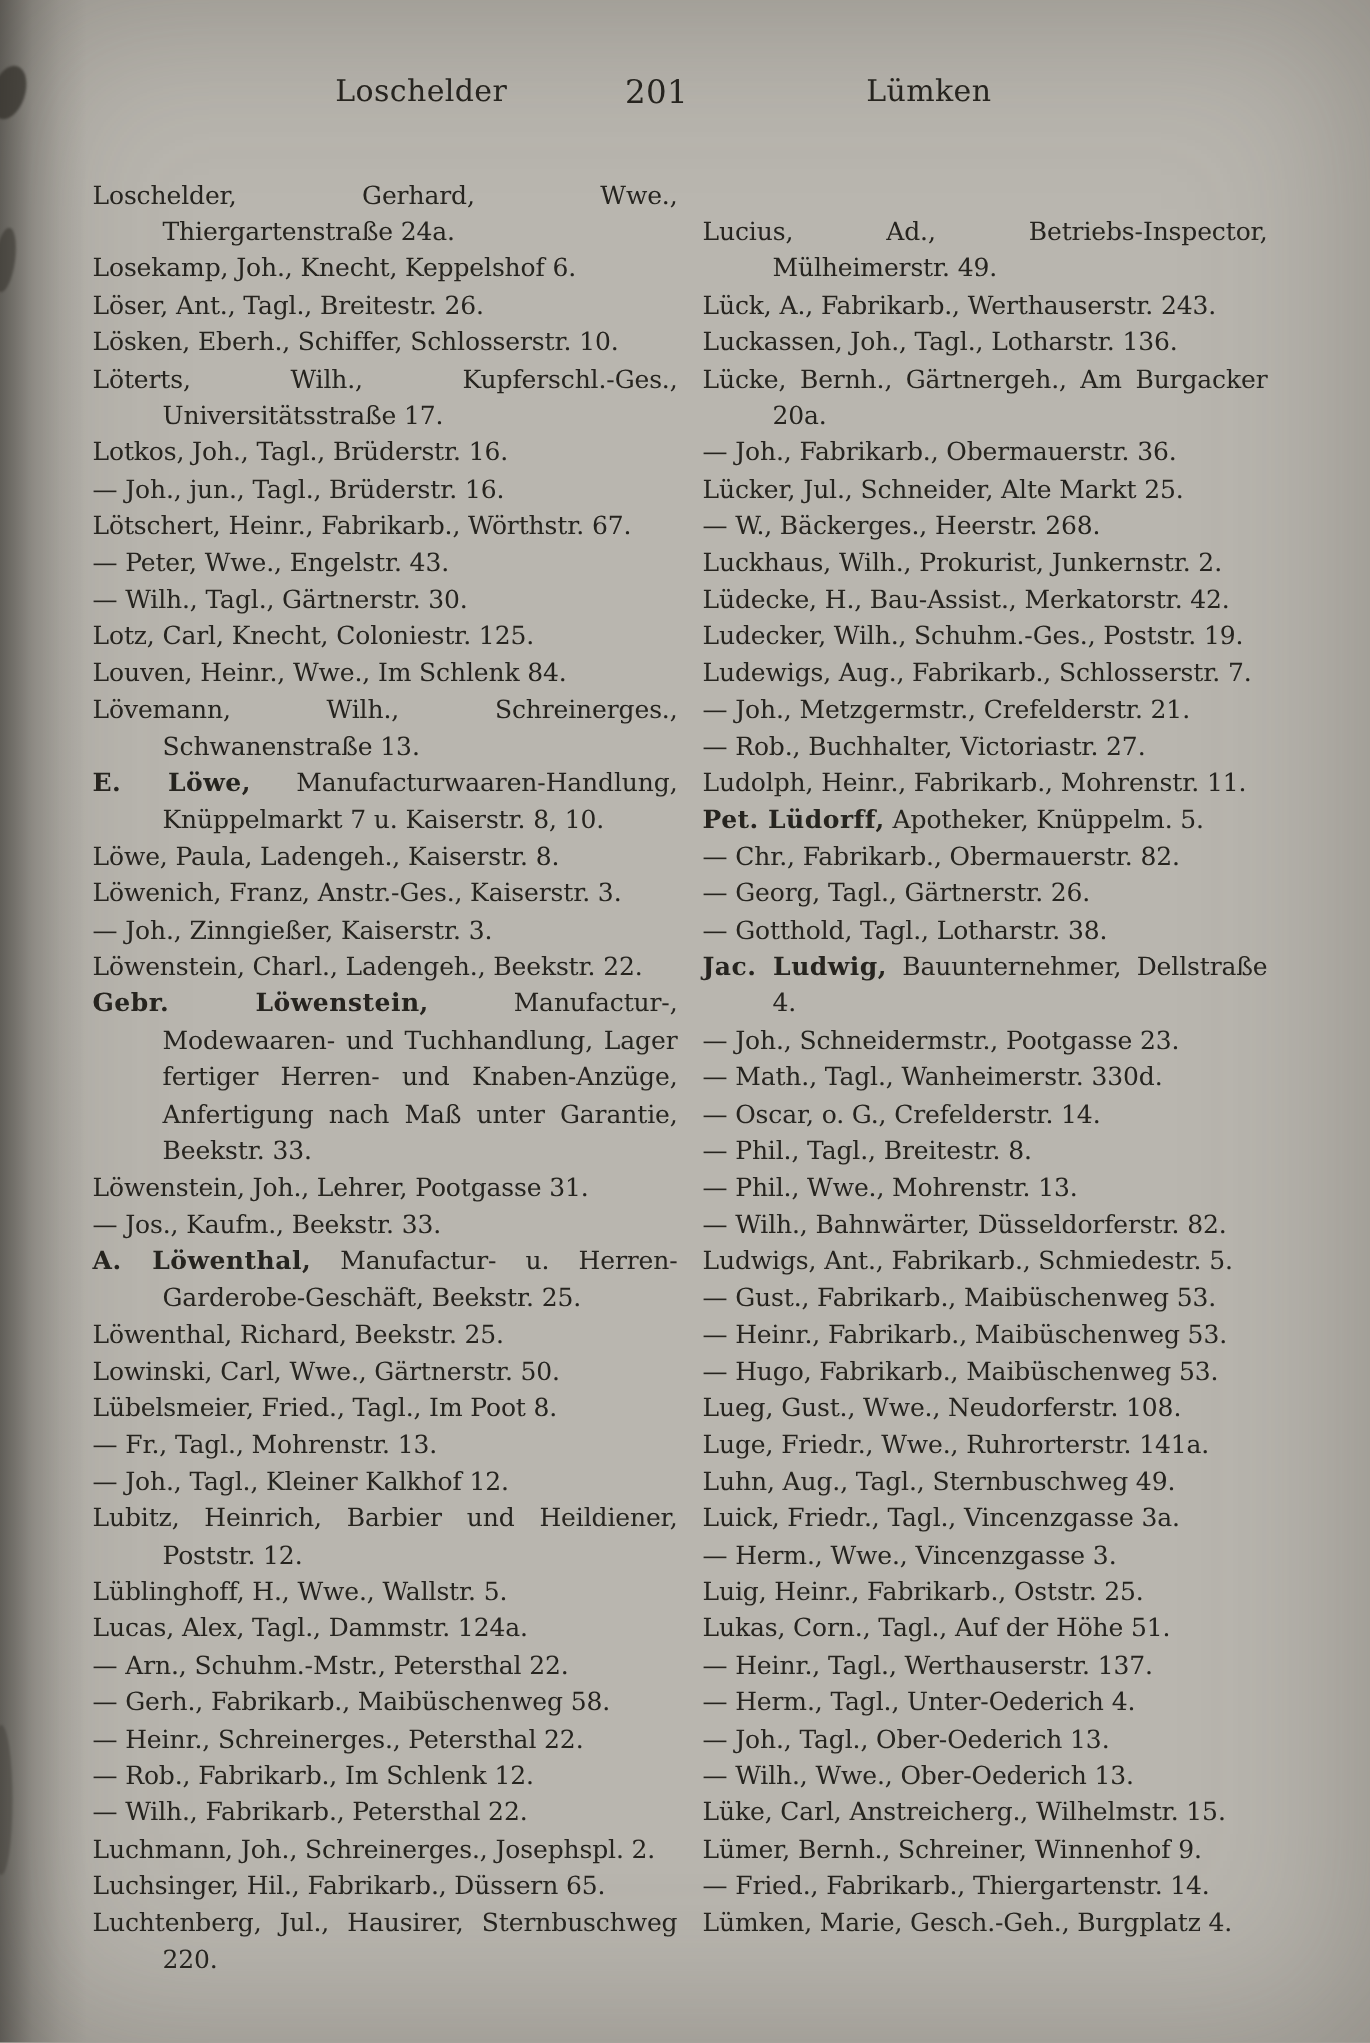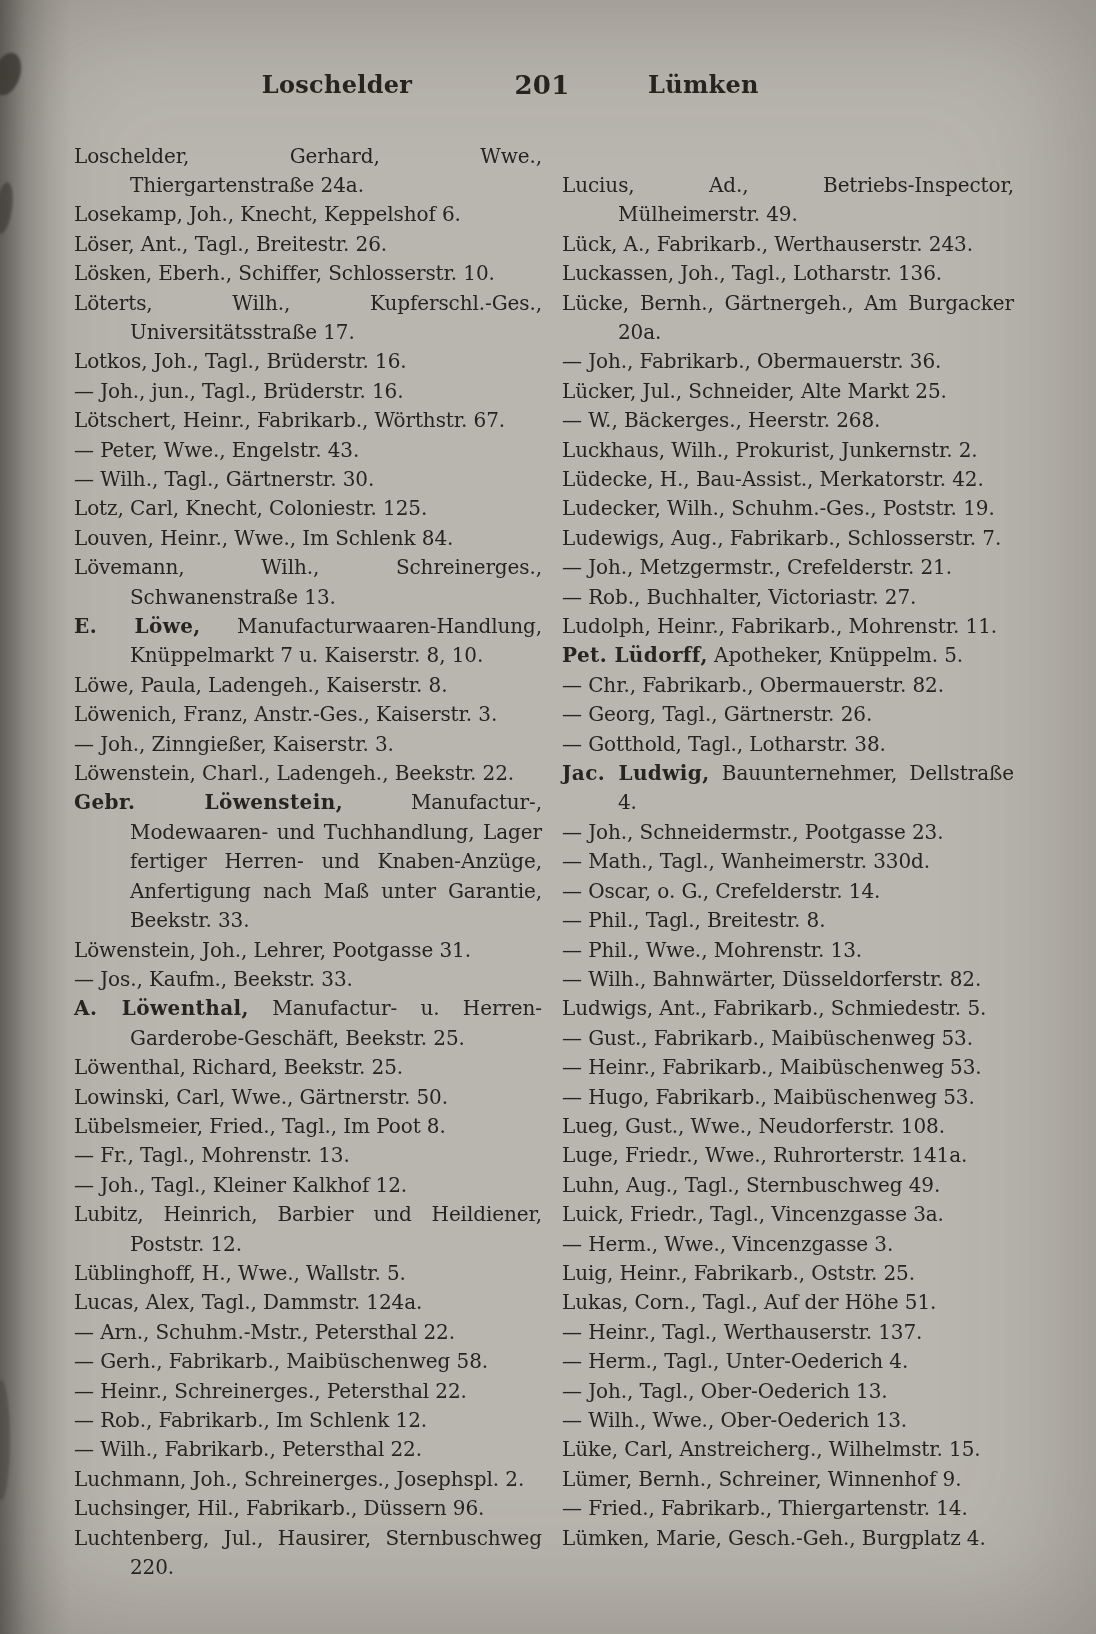--- a/index.html
+++ b/index.html
@@ -23,26 +23,26 @@
   }
   .artifact {
     position: absolute; background: #35322c; border-radius: 50%;
     filter: blur(1px);
   }
   .a1 { left: -6px; top: 52px; width: 26px; height: 44px; opacity: 0.75; transform: rotate(18deg); }
   .a2 { left: -4px; top: 182px; width: 16px; height: 52px; opacity: 0.55; transform: rotate(8deg); }
   .a3 { left: -8px; top: 1380px; width: 18px; height: 120px; opacity: 0.35; }
 
   .running-head {
-    position: absolute; top: 70px; left: 0; width: 1096px; height: 34px;
-    font-size: 24px; font-weight: bold; letter-spacing: 0.3px;
+    position: absolute; top: 59px; left: 0; width: 1096px; height: 34px;
+    font-size: 24px; font-weight: normal; letter-spacing: 0.3px;
   }
   .head-left  { position: absolute; left: 232px; width: 210px; text-align: center; }
-  .head-num   { position: absolute; left: 500px; width: 84px;  text-align: center; font-size: 26px; }
-  .head-right { position: absolute; left: 648px; width: 190px; text-align: left; }
+  .head-num   { position: absolute; left: 500px; width: 84px;  font-size: 26px; }
+  .head-right { position: absolute; left: 648px; width: 190px; text-align: center; }
 
   .columns {
     position: absolute; top: 128px; left: 74px;
     width: 948px; height: 1468px;
     display: flex; align-items: center;
   }
   .col { width: 468px; }
   .divider { width: 2px; background: #3c3a34; margin-left: 5px; }
   .col-right { width: 452px; margin-left: 13px; }
 
@@ -102,21 +102,21 @@
         <div class="entry">— Joh., Tagl., Kleiner Kalkhof 12.</div>
         <div class="entry">Lubitz, Heinrich, Barbier und Heildiener, Poststr. 12.</div>
         <div class="entry">Lüblinghoff, H., Wwe., Wallstr. 5.</div>
         <div class="entry">Lucas, Alex, Tagl., Dammstr. 124a.</div>
         <div class="entry">— Arn., Schuhm.-Mstr., Petersthal 22.</div>
         <div class="entry">— Gerh., Fabrikarb., Maibüschenweg 58.</div>
         <div class="entry">— Heinr., Schreinerges., Petersthal 22.</div>
         <div class="entry">— Rob., Fabrikarb., Im Schlenk 12.</div>
         <div class="entry">— Wilh., Fabrikarb., Petersthal 22.</div>
         <div class="entry">Luchmann, Joh., Schreinerges., Josephspl. 2.</div>
-        <div class="entry">Luchsinger, Hil., Fabrikarb., Düssern 96.</div>
+        <div class="entry">Luchsinger, Hil., Fabrikarb., Düssern 65.</div>
         <div class="entry">Luchtenberg, Jul., Hausirer, Sternbuschweg 220.</div>
       </div>
     <div class="divider"></div>
     <div class="col col-right" id="col-right">
         <div class="entry">Lucius, Ad., Betriebs-Inspector, Mülheimerstr. 49.</div>
         <div class="entry">Lück, A., Fabrikarb., Werthauserstr. 243.</div>
         <div class="entry">Luckassen, Joh., Tagl., Lotharstr. 136.</div>
         <div class="entry">Lücke, Bernh., Gärtnergeh., Am Burgacker 20a.</div>
         <div class="entry">— Joh., Fabrikarb., Obermauerstr. 36.</div>
         <div class="entry">Lücker, Jul., Schneider, Alte Markt 25.</div>

